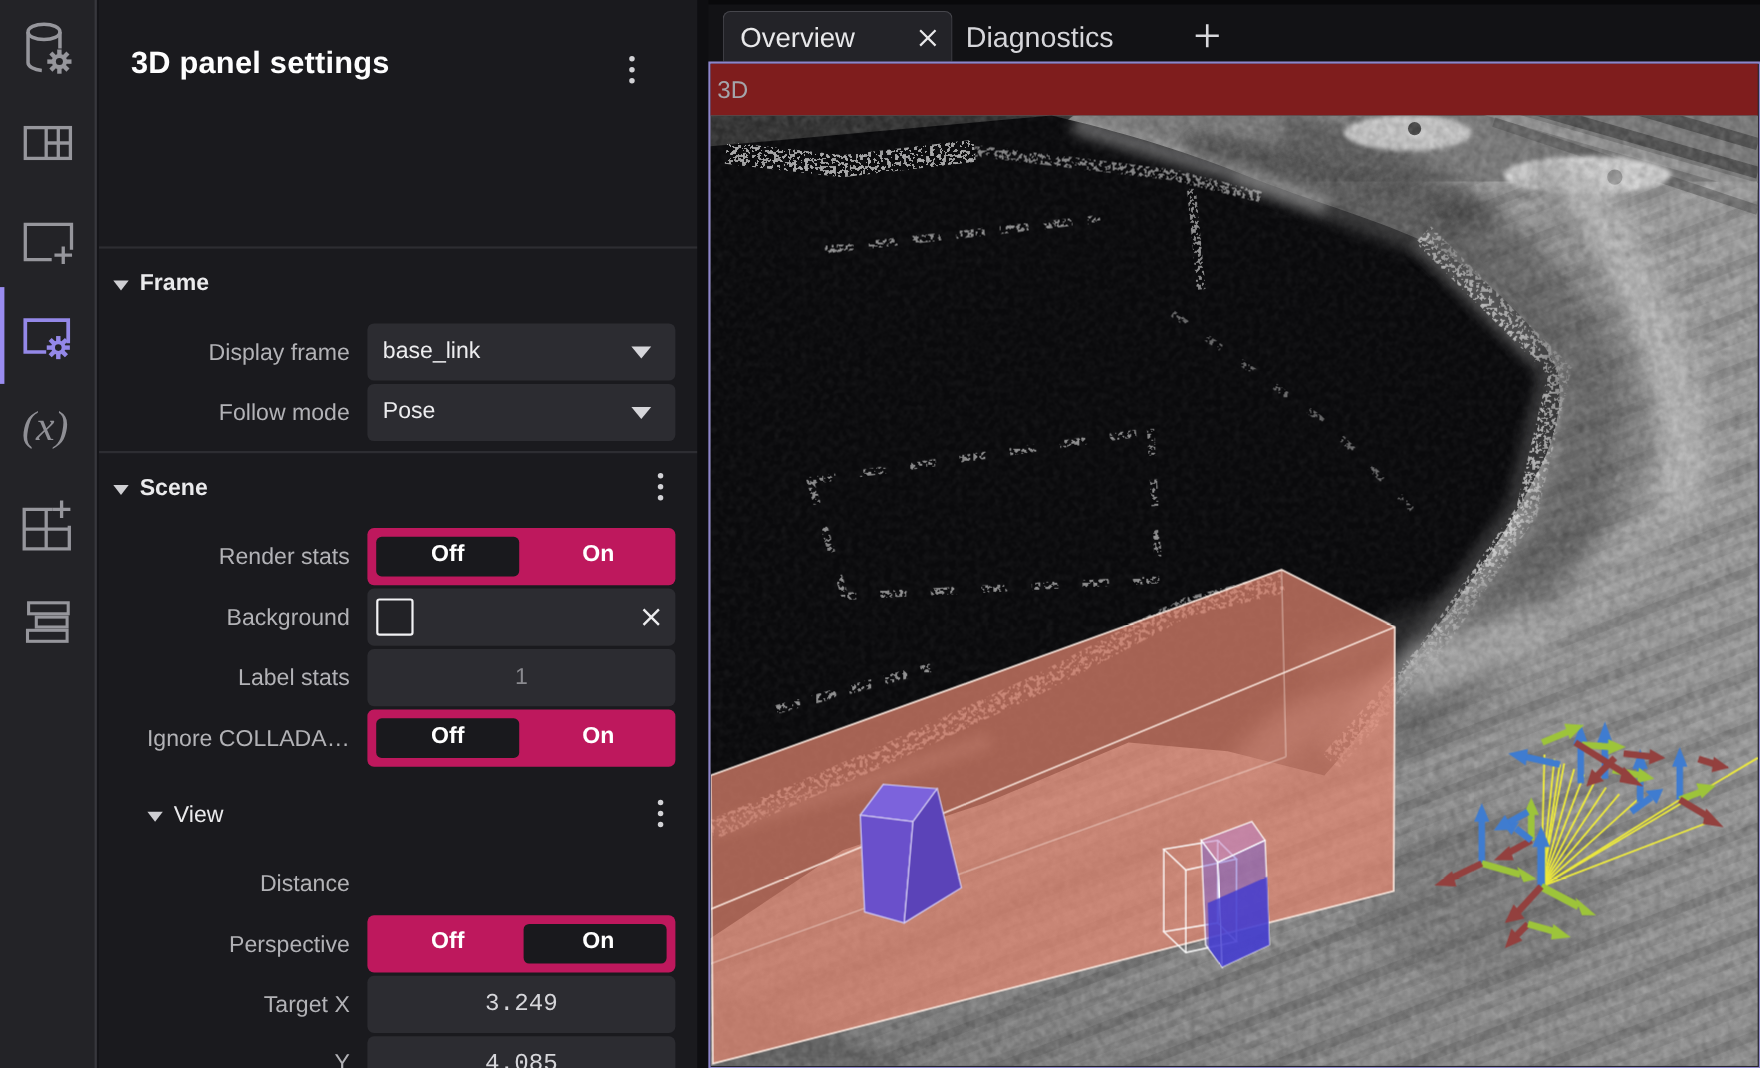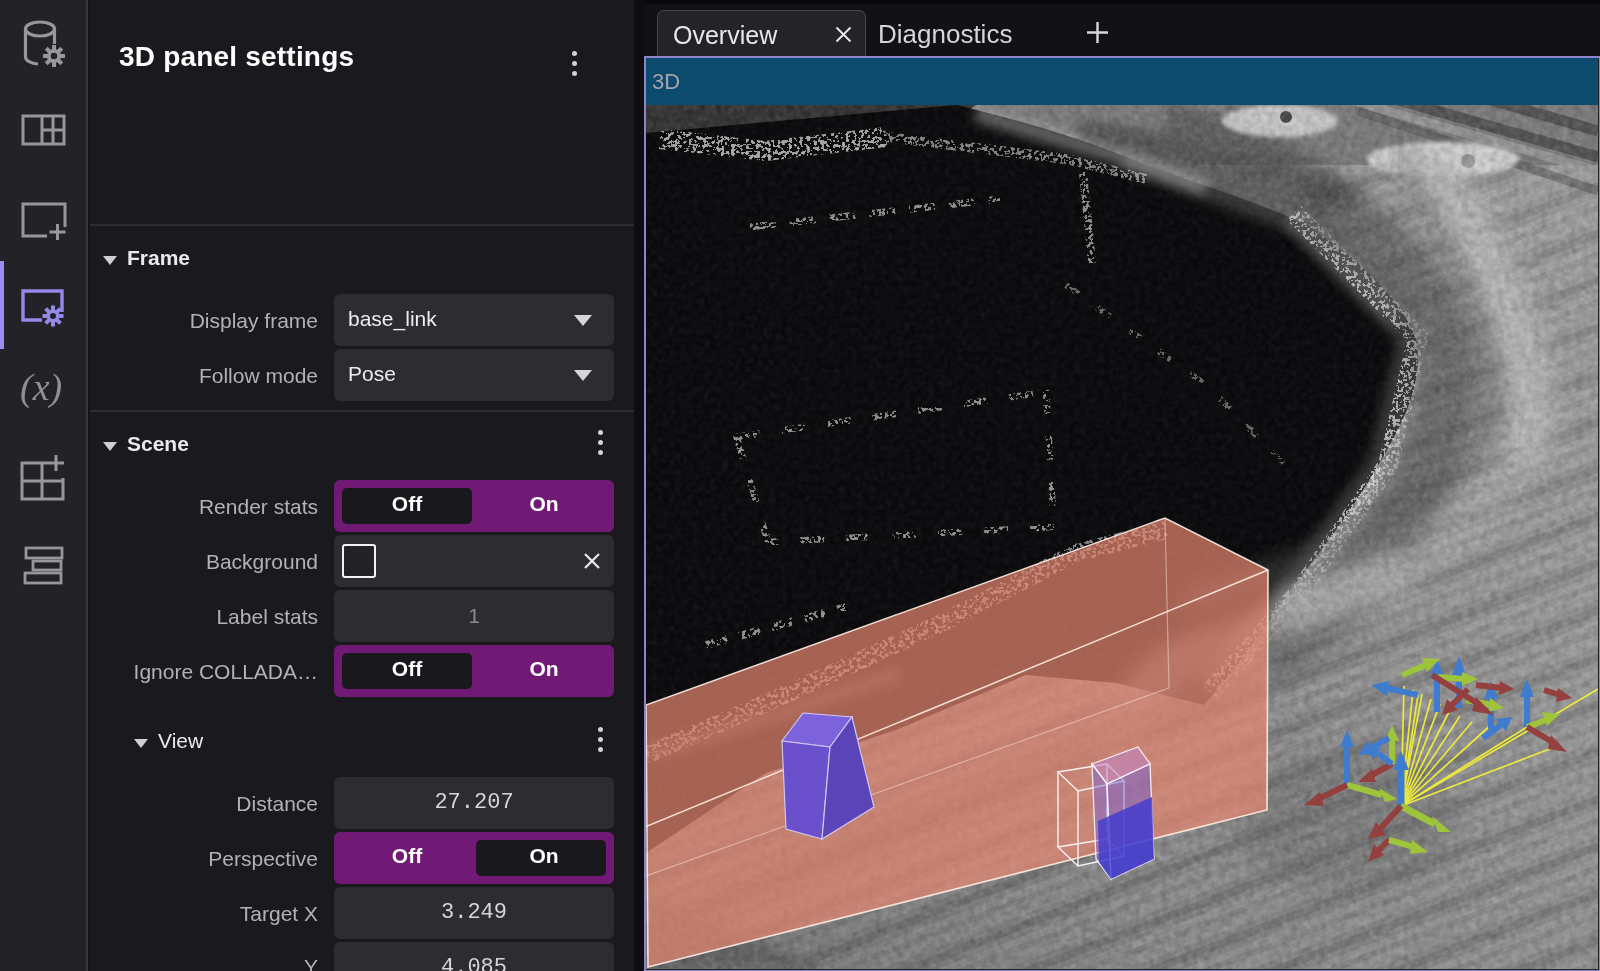--- a/index.html
+++ b/index.html
@@ -16,33 +16,33 @@
   .kebab i { display:block; width:5px; height:5px; border-radius:50%; background:#d2d2d6; margin:0 0 5px 0; }
   #filter { left:13px; top:150px; width:518px; height:59px; background:#26262b; border-radius:8px; }
   #filter .ph { position:absolute; left:81px; top:17px; font-size:24px; color:#6d6d73; }
   .divider { left:0; width:544px; height:2px; background:#2d2d32; }
   .sechead { font-size:21px; font-weight:700; color:#eaeaec; }
   .tri { width:0; height:0; border-left:7.5px solid transparent; border-right:7.5px solid transparent; border-top:9px solid #cfcfd3; display:inline-block; }
   .lbl { font-size:21px; color:#b2b2b6; font-weight:500; text-align:right; width:230px; }
   .vbox { left:244px; width:280px; height:52px; background:#2c2c31; border-radius:6px; }
   .vbox .val { position:absolute; left:14px; top:13px; font-size:21px; color:#ededef; }
   .vbox .caret { position:absolute; right:22px; top:21px; width:0; height:0; border-left:9px solid transparent; border-right:9px solid transparent; border-top:11px solid #d6d6da; }
-  .toggle { position:absolute; left:244px; width:280px; height:52px; background:#701a75; border-radius:6px;text-decoration:underline; }
+  .toggle { position:absolute; left:244px; width:280px; height:52px; background:#be185d; border-radius:6px;text-decoration:underline; }
   .toggle .pill { position:absolute; top:8px; width:130px; height:36px; background:#19191d; border-radius:5px; }
   .toggle .opt { position:absolute; top:12px; width:140px; text-align:center; font-size:21px; font-weight:700; color:#ffffff; }
   .mono { font-family:"Liberation Mono", monospace; font-size:22px; color:#d6d6da; }
   
   #gutter { left:634px; top:0; width:10px; height:971px; background:#0e0e11; }
   #tabbar { left:644px; top:0; width:956px; height:56px; background:#121215; }
   #topstrip { left:644px; top:0; width:956px; height:4px; background:#09090b; }
   #tab1 { left:657px; top:10px; width:209px; height:46px; background:#232328; border:1px solid #46464c; border-bottom:none; border-radius:7px 7px 0 0; }
   #tab1 .t { position:absolute; left:15px; top:10px; font-size:25px; color:#e8e8ea; }
   #tab2 { left:878px; top:19px; font-size:26px; color:#d6d6da; }
   #panel3d { left:644px; top:56px; width:956px; height:915px; border:2px solid #8d85cc; border-right-width:1px; border-bottom-width:1px; background:#222226; }
-  #bar3d { left:646px; top:58px; width:952px; height:47px; background:#0c4a6e; }
+  #bar3d { left:646px; top:58px; width:952px; height:47px; background:#7f1d1d; }
   #bar3d .t { position:absolute; left:6px; top:11px; font-size:22px; color:#a4a4aa; }
 </style>
 </head>
 <body>
 <div class="abs" id="sidebar"></div>
 <div class="abs" id="activebar"></div>
 
 <svg class="abs" style="left:0;top:0" width="88" height="620" viewBox="0 0 88 620" fill="none">
 
   <g stroke="#96969c" stroke-width="3.2" fill="none">
@@ -174,23 +174,20 @@
 
   <div class="abs" style="left:44px;top:734px"><span class="tri"></span></div>
   <div class="abs sechead" style="left:68px;top:729px;font-weight:500">View</div>
   <div class="abs kebab" style="left:508px;top:727px">
       <i></i>
       <i></i>
       <i></i>
     </div>
 
   <div class="abs lbl" style="left:-2px;top:792px">Distance</div>
-  <div class="abs vbox" style="top:777px">
-      <div class="abs mono" style="left:0;width:280px;text-align:center;top:13px">27.207</div>
-    </div>
 
   <div class="abs lbl" style="left:-2px;top:847px">Perspective</div>
   <div class="toggle" style="top:832px">
       <div class="pill" style="left:142px"></div>
       <div class="opt" style="left:3px">Off</div>
       <div class="opt" style="left:140px">On</div>
     </div>
 
   <div class="abs lbl" style="left:-2px;top:902px">Target X</div>
   <div class="abs vbox" style="top:887px">

